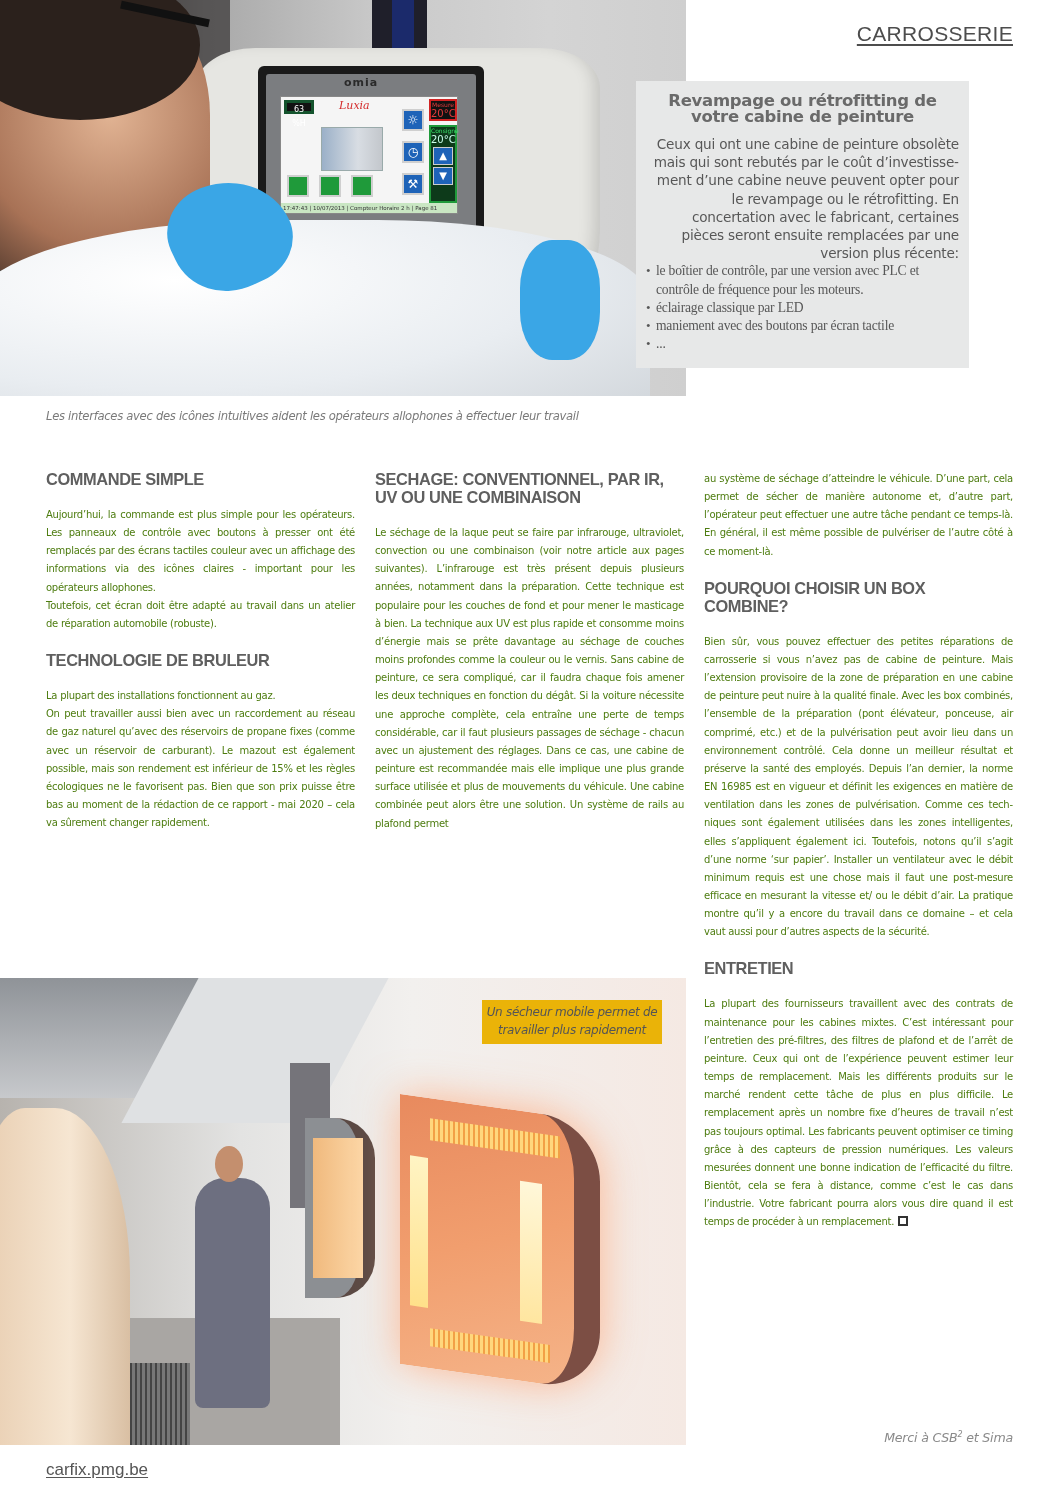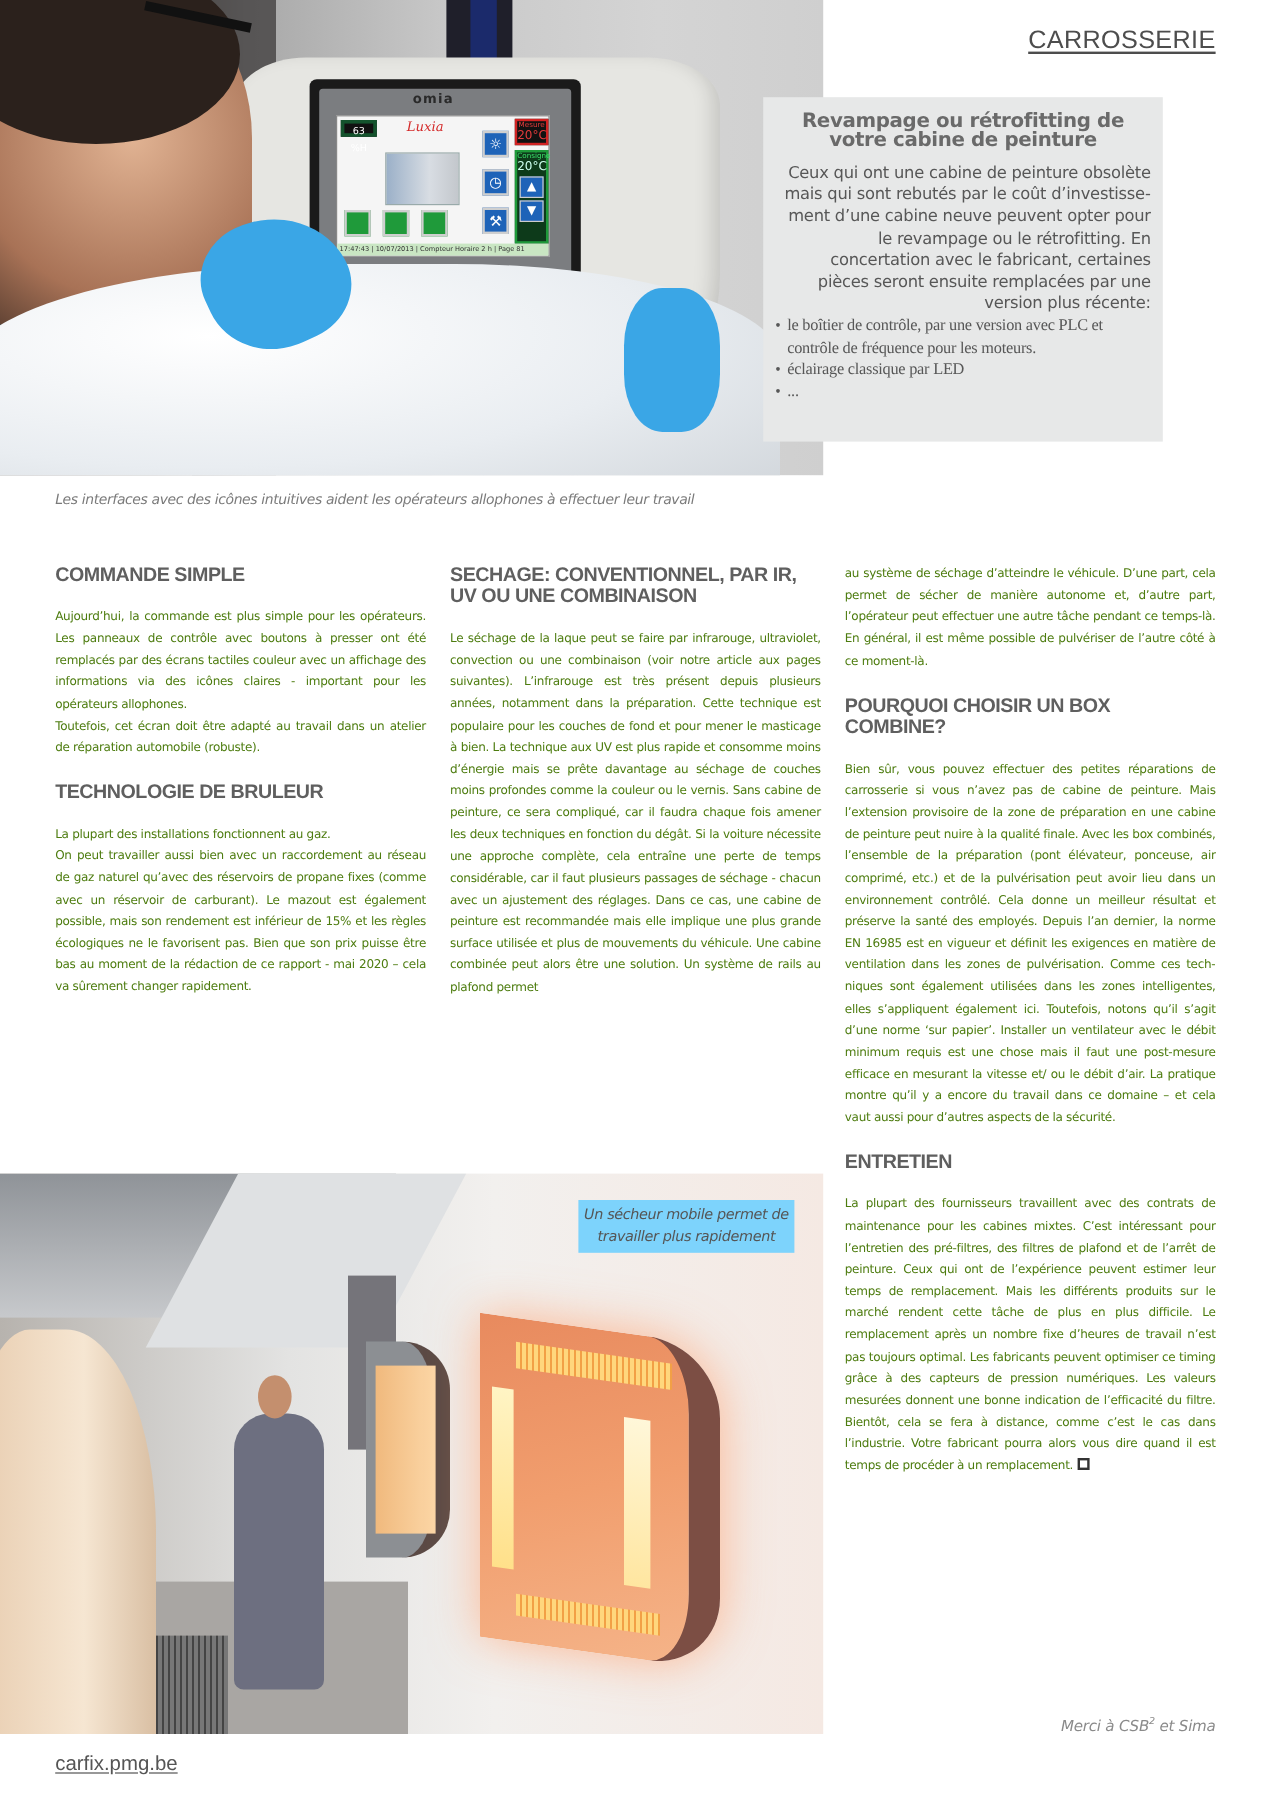--- a/index.html
+++ b/index.html
@@ -111,21 +111,21 @@
   .photo-bottom .lamp2 {
     position: absolute; left: 400px; top: 130px; width: 200px; height: 270px;
     background: linear-gradient(160deg,#e88a5e,#f19e6e 50%,#f5b489); transform: skewY(8deg);
     border-right: 26px solid #7c4e44; border-radius: 0 60px 60px 0; box-shadow: 0 0 40px rgba(255,160,110,.7);
   }
   .photo-bottom .lamp2 .tube-top { position: absolute; left: 30px; top: 20px; width: 130px; height: 22px; background: repeating-linear-gradient(90deg,#ffd77d 0 3px,#f2a046 3px 5px); }
   .photo-bottom .lamp2 .tube-l { position: absolute; left: 10px; top: 60px; width: 18px; height: 150px; background: linear-gradient(#fff4c4,#ffe08a); }
   .photo-bottom .lamp2 .tube-r { position: absolute; left: 120px; top: 70px; width: 22px; height: 140px; background: linear-gradient(#fff7d9,#ffe6a0); }
   .photo-bottom .lamp2 .tube-bot { position: absolute; left: 30px; top: 230px; width: 120px; height: 18px; background: repeating-linear-gradient(90deg,#ffd77d 0 3px,#f2a046 3px 5px); }
   .caption-inset {
-    position: absolute; left: 482px; top: 1000px; width: 180px; height: 44px; background: #7dd3fc;
+    position: absolute; left: 482px; top: 1000px; width: 180px; height: 44px; background: #eab308;
     font-size: 12px; line-height: 18px; font-style: italic; color: #555; text-align: center; padding-top: 3px;
     letter-spacing: -0.3px;
   }
 
   .credit { position: absolute; right: 45px; top: 1430px; font-size: 12.6px; font-style: italic; color: #8a8a8a; letter-spacing: -0.2px; }
   .credit sup { font-size: 8px; }
 
   .footer-left {
     position: absolute; left: 46px; top: 1460px; font-family: "Liberation Sans", sans-serif; font-size: 17px;
     color: #555; text-decoration: underline; text-underline-offset: 2px;
@@ -180,20 +180,21 @@
   <div class="glove1"></div>
   <div class="glove2"></div>
 </div>
 
 <div class="sidebox">
   <h2>Revampage ou rétrofitting de votre cabine de peinture</h2>
   <p>Ceux qui ont une cabine de peinture obsolète mais qui sont rebutés par le coût d’investisse­ment d’une cabine neuve peuvent opter pour le revampage ou le rétrofitting. En concertation avec le fabricant, certaines pièces seront ensuite remplacées par une version plus récente:</p>
   <ul>
     <li>le boîtier de contrôle, par une version avec PLC et contrôle de fréquence pour les moteurs.</li>
     <li>éclairage classique par LED</li>
+    <li>maniement avec des boutons par écran tactile</li>
     <li>...</li>
   </ul>
 </div>
 
 <div class="caption-top">Les interfaces avec des icônes intuitives aident les opérateurs allophones à effectuer leur travail</div>
 
 <div class="col col1">
   <h3>COMMANDE SIMPLE</h3>
   <p>Aujourd’hui, la commande est plus simple pour les opérateurs. Les panneaux de contrôle avec boutons à presser ont été remplacés par des écrans tactiles couleur avec un affichage des informations via des icônes claires - impor­tant pour les opérateurs allophones.</p>
   <p>Toutefois, cet écran doit être adapté au travail dans un atelier de réparation automobile (robuste).</p>

